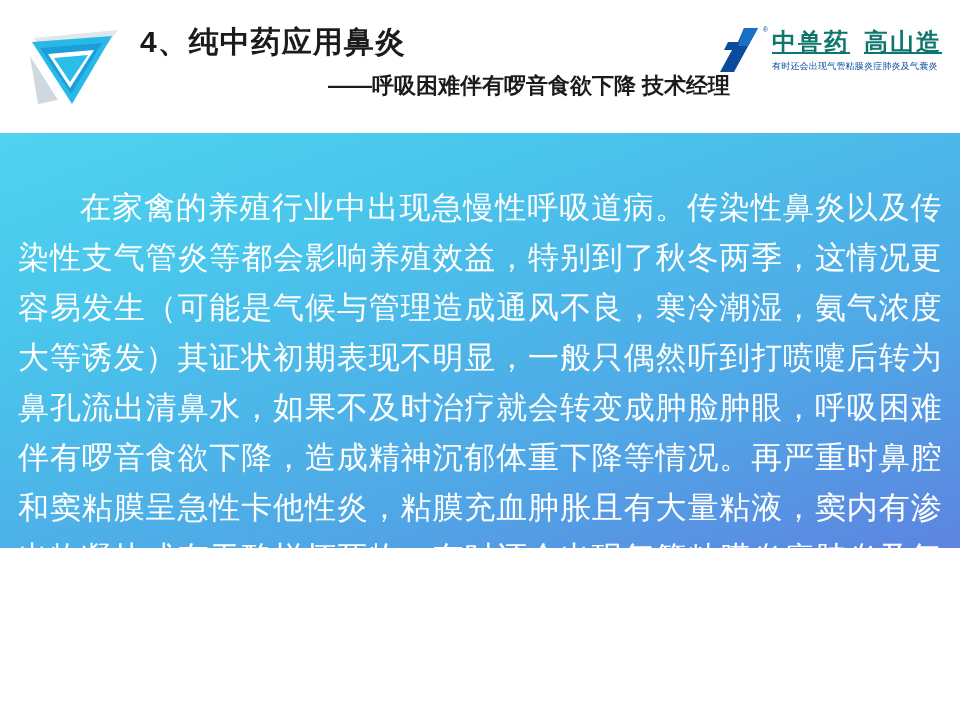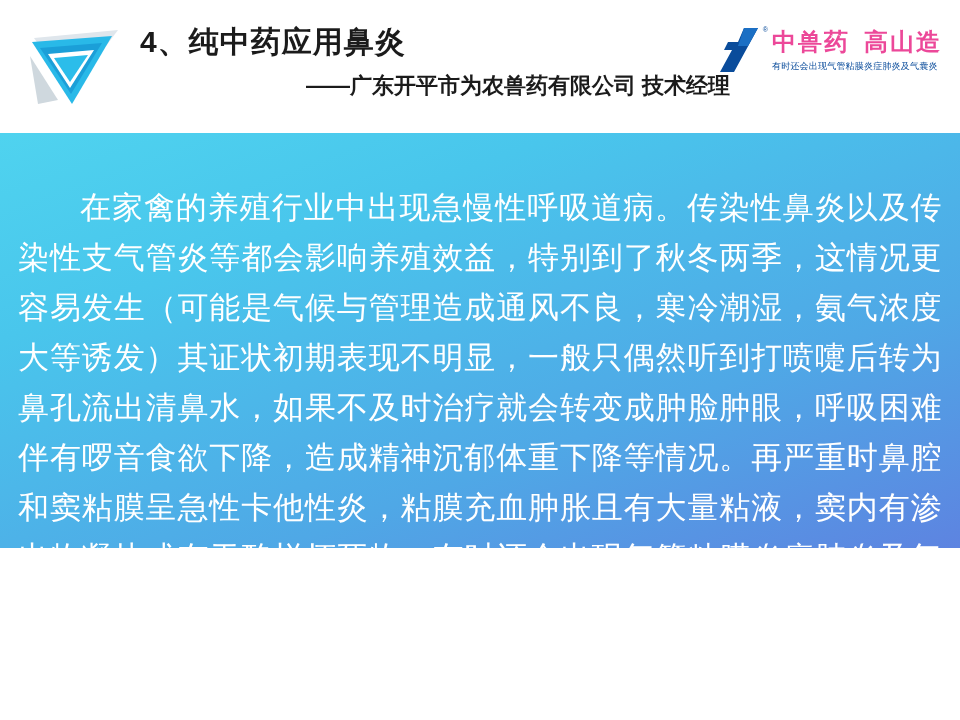--- a/index.html
+++ b/index.html
@@ -86,24 +86,25 @@
     position: absolute;
     right: -4px;
     top: 0px;
     font-size: 7px;
     color: #0a4c9b;
   }
   .brand-text { padding-top: 2px; }
   .brand-line1 {
     font-size: 24px;
     font-weight: bold;
-    color: #ec4899;
+    color: #0f766e;
     letter-spacing: 2px;
     line-height: 28px;
     white-space: nowrap;
+    text-decoration: underline;
   }
   .brand-line1 .gap { display: inline-block; width: 14px; }
   .brand-line2 {
     font-size: 9px;
     color: #0a4c9b;
     letter-spacing: 0.2px;
     line-height: 14px;
     margin-top: 3px;
     white-space: nowrap;
   }
@@ -145,21 +146,21 @@
         <polygon points="4,16 84,10 44,78" fill="#29b9e8"></polygon>
         <polygon points="12,22 74,17 43,68" fill="#1b9fd8"></polygon>
         <polygon points="20,28 66,24 42,62" fill="#ffffff"></polygon>
         <polygon points="26,32 60,29 42,56" fill="#2bbdea"></polygon>
         <polygon points="2,30 30,74 10,78" fill="#cfd8de"></polygon>
       </svg>
     </div>
 
     <div class="title-block">
       <div class="title-main">4、纯中药应用鼻炎</div>
-      <div class="title-sub">——广东开平市为农兽药有限公司 技术经理</div>
+      <div class="title-sub">——呼吸困难伴有啰音食欲下降 技术经理</div>
     </div>
 
     <div class="brand">
       <div class="brand-logo">
         <svg width="50" height="48" viewBox="0 0 50 48">
           <path d="M30 2 L44 2 L20 46 L6 46 L18 24 L10 24 L14 16 L24 16 Z" fill="#0a4c9b"></path>
           <path d="M30 2 L44 2 L34 20 L24 20 Z" fill="#1b6fc4"></path>
         </svg>
         <span class="brand-reg">®</span>
       </div>

